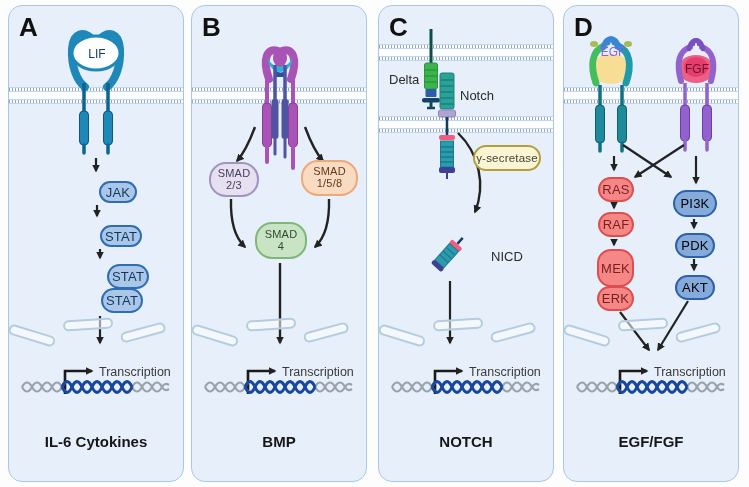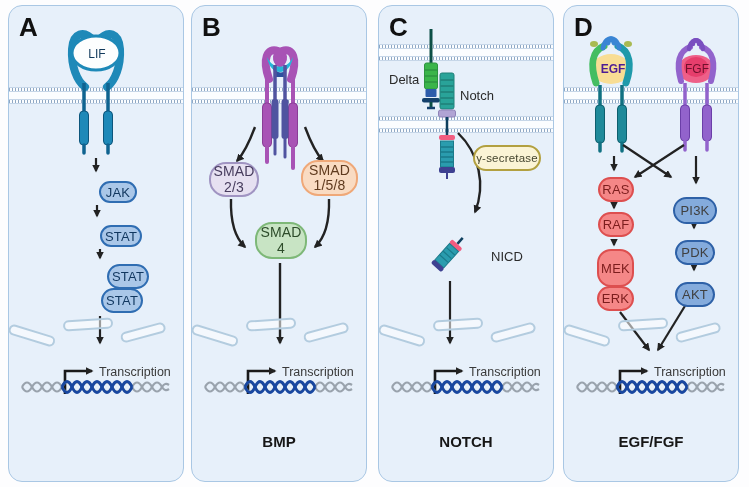--- a/index.html
+++ b/index.html
@@ -10,27 +10,27 @@
   .letter{position:absolute;left:10px;top:6px;font-size:26px;font-weight:800;color:#111;z-index:10;}
   .mem{position:absolute;left:0;right:0;height:17px;background:#fbfdff;}
   .mem::before,.mem::after{content:"";position:absolute;left:0;right:0;height:5px;
       background:repeating-linear-gradient(90deg,#8fa8c4 0 1px,rgba(0,0,0,0) 1px 3px);
       border-top:1px solid #c6d6e8;border-bottom:1px solid #c6d6e8;box-sizing:border-box;}
   .mem::before{top:0;}
   .mem::after{bottom:0;}
   .pill{position:absolute;display:flex;align-items:center;justify-content:center;
         border:2px solid;border-radius:14px;font-size:13px;letter-spacing:.2px;
         box-sizing:border-box;z-index:10;text-align:center;}
-  .pill.two{white-space:pre-line;line-height:1.08;font-size:14px;border-radius:17px;}
+  .pill.two{white-space:pre-line;line-height:1.08;font-size:11px;border-radius:17px;}
   .pill.blue {background:#aac7e8;border-color:#2f6db2;color:#11375f;margin-left:20px;}
   .pill.lav  {background:#e6e0f1;border-color:#a094c2;color:#473c5e;}
   .pill.peach{background:#f9dbc2;border-color:#efa878;color:#5f3a1e;}
   .pill.green{background:#c8e4c4;border-color:#7eb878;color:#2d4c2a;}
   .pill.red  {background:#f58787;border-color:#dd4f4f;color:#7c1d1d;}
-  .pill.dblue{background:#84abdc;border-color:#2e61a7;color:#404040;margin-top:7px;}
+  .pill.dblue{background:#84abdc;border-color:#2e61a7;color:#000000;}
   .pill.cream{background:#fbf4d5;border-color:#b2a040;color:#46462f;font-size:11.5px;border-radius:13px;}
   .lbl{position:absolute;font-size:13px;color:#2b2b2b;z-index:10;}
   .ligand-lbl{position:absolute;z-index:10;font-size:12px;display:flex;align-items:center;
         justify-content:center;}
   .transc{position:absolute;left:90px;top:359px;font-size:12.5px;color:#3a3a3a;z-index:10;}
   .title{position:absolute;left:0;right:0;top:427px;text-align:center;font-size:15px;
          font-weight:bold;color:#161616;z-index:10;}
   #art{position:absolute;left:0;top:0;z-index:5;pointer-events:none;}
 </style>
 </head>
@@ -40,20 +40,21 @@
 
   <section class="panel" style="left:8px">
     <div class="letter">A</div>
     <div class="mem" style="top:81px"></div>
     <div class="ligand-lbl" style="left:70px;top:38px;width:36px;height:20px;color:#123a5c;">LIF</div>
     <div class="pill blue" style="left:70px;top:175px;width:38px;height:22px;">JAK</div>
     <div class="pill blue" style="left:71px;top:219px;width:42px;height:22px;">STAT</div>
     <div class="pill blue" style="left:78px;top:258px;width:42px;height:25px;">STAT</div>
     <div class="pill blue" style="left:72px;top:282px;width:42px;height:25px;">STAT</div>
     <div class="transc">Transcription</div>
+    <div class="title">IL-6 Cytokines</div>
   </section>
 
   <section class="panel" style="left:191px">
     <div class="letter">B</div>
     <div class="mem" style="top:81px"></div>
     <div class="pill lav two" style="left:17px;top:156px;width:50px;height:35px;">SMAD
 2/3</div>
     <div class="pill peach two" style="left:109px;top:154px;width:57px;height:36px;">SMAD
 1/5/8</div>
     <div class="pill green two" style="left:63px;top:216px;width:52px;height:37px;">SMAD
@@ -70,21 +71,21 @@
     <div class="lbl" style="left:81px;top:82px;">Notch</div>
     <div class="pill cream" style="left:94px;top:139px;width:68px;height:26px;">γ-secretase</div>
     <div class="lbl" style="left:96px;top:243px;margin-left:16px;">NICD</div>
     <div class="transc">Transcription</div>
     <div class="title">NOTCH</div>
   </section>
 
   <section class="panel" style="left:563px">
     <div class="letter">D</div>
     <div class="mem" style="top:81px"></div>
-    <div class="ligand-lbl" style="left:31px;top:53px;width:36px;height:20px;color:#4c1d95;font-weight:bold;">EGF</div>
+    <div class="ligand-lbl" style="left:31px;top:36px;width:36px;height:20px;color:#8b5cf6;">EGF</div>
     <div class="ligand-lbl" style="left:115px;top:53px;width:36px;height:20px;color:#70102c;">FGF</div>
     <div class="pill red" style="left:34px;top:171px;width:36px;height:25px;">RAS</div>
     <div class="pill red" style="left:34px;top:206px;width:36px;height:25px;text-align:right;">RAF</div>
     <div class="pill red" style="left:33px;top:243px;width:37px;height:38px;">MEK</div>
     <div class="pill red" style="left:33px;top:280px;width:37px;height:25px;">ERK</div>
     <div class="pill dblue" style="left:109px;top:184px;width:44px;height:27px;">PI3K</div>
     <div class="pill dblue" style="left:111px;top:227px;width:40px;height:25px;">PDK</div>
     <div class="pill dblue" style="left:111px;top:269px;width:40px;height:25px;">AKT</div>
     <div class="transc">Transcription</div>
     <div class="title">EGF/FGF</div>

